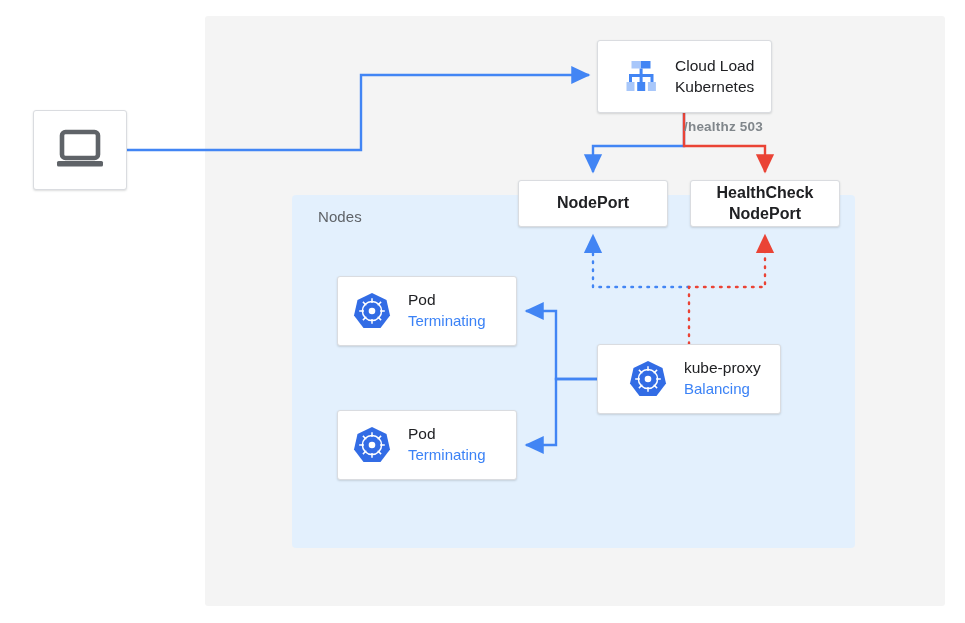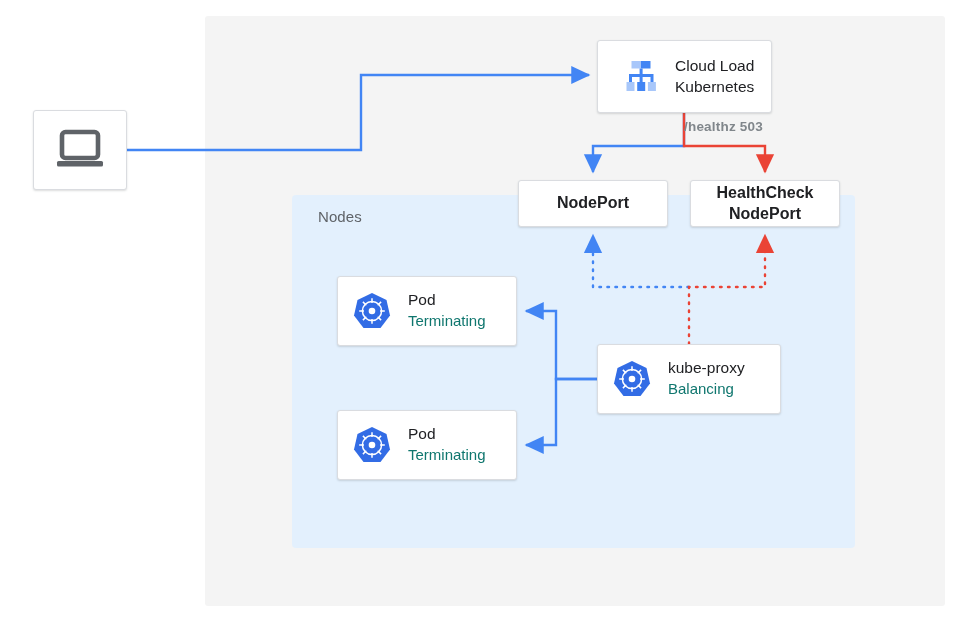--- a/index.html
+++ b/index.html
@@ -37,34 +37,34 @@
     position: absolute;
     background: #ffffff;
     border: 1px solid #dadce0;
     border-radius: 3px;
     box-shadow: 0 1px 2px rgba(60,64,67,.18);
     display: flex;
     align-items: center;
   }
   .card-text { display: flex; flex-direction: column; justify-content: center; }
   .card-title { font-size: 15.5px; color: #202124; line-height: 1.35; }
-  .card-sub   { font-size: 15px; color: #0f766e; line-height: 1.35; }
+  .card-sub   { font-size: 15px; color: #3b82f6; line-height: 1.35; }
   .card-bold {
     width: 100%; text-align: center;
     font-size: 16px; font-weight: bold; color: #202124; line-height: 1.28;
   }
 
   
   .card-client { left: 33px;  top: 110px; width: 94px;  height: 80px; justify-content: center; }
   .card-clb    { left: 597px; top: 40px;  width: 175px; height: 73px; padding-left: 24px; gap: 13px; }
   .card-np     { left: 518px; top: 180px; width: 150px; height: 47px; }
   .card-hcnp   { left: 690px; top: 180px; width: 150px; height: 47px; }
   .card-pod1   { left: 337px; top: 276px; width: 180px; height: 70px; padding-left: 14px; gap: 16px; }
   .card-pod2   { left: 337px; top: 410px; width: 180px; height: 70px; padding-left: 14px; gap: 16px; }
-  .card-kp     { left: 597px; top: 344px; width: 184px; height: 70px; padding-left: 14px; gap: 16px; }
+  .card-kp     { left: 597px; top: 344px; width: 184px; height: 70px; padding-left: 30px; gap: 16px; }
 
   svg.layer {
     position: absolute; left: 0; top: 0;
     width: 965px; height: 623px;
     pointer-events: none;
   }
   .edge-label {
     position: absolute;
     left: 684px; top: 119px;
     font-size: 13.5px; font-weight: bold; color: #80868b;

